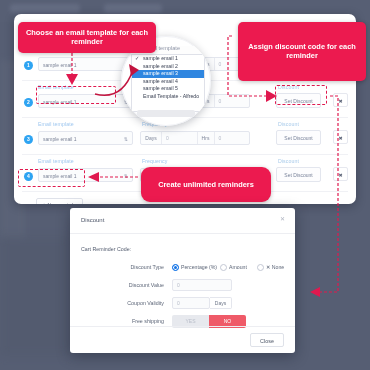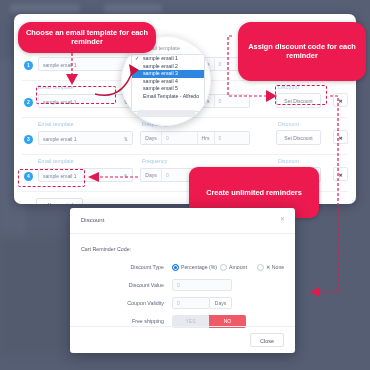--- a/index.html
+++ b/index.html
@@ -65,27 +65,27 @@
     border:1px solid #dfe2ea;border-radius:2px;background:#fff;
     font-size:4.8px;color:#5e6679;line-height:13px;white-space:nowrap;
   }
   .plus{font-size:5px;}
 
   
   .dash{position:absolute;border:1px dashed #e0194f;border-radius:2px;pointer-events:none;}
 
   
   .callout{
-    position:absolute;background:#ec1a4f;color:#fff;border-radius:13px;
+    position:absolute;background:#ec1a4f;color:#fff;border-radius:5px;
     font-weight:bold;text-align:center;line-height:1.25;
     box-shadow:0 1px 4px rgba(0,0,0,.25);
   }
   .callout.c1{left:18px;top:22px;width:130px;padding:6px 4px;font-size:7.4px;}
   .callout.c2{left:238px;top:22px;width:120px;padding:20px 4px;font-size:7.4px;}
-  .callout.c3{left:141px;top:167px;width:122px;padding:21px 4px;font-size:7.4px;border-radius:9px;margin-left:48px;}
+  .callout.c3{left:141px;top:167px;width:122px;padding:13px 4px;font-size:7.4px;border-radius:9px;}
 
   
   .lens{
     position:absolute;left:121px;top:36px;width:90px;height:90px;border-radius:50%;
     background:#fff;box-shadow:0 2px 9px rgba(30,35,55,.28), inset 0 0 0 1px #f1f2f6;
     overflow:hidden;
   }
   .lens-label{position:absolute;left:22px;top:9px;font-size:5.6px;color:#8f96a8;}
   .lens-box{position:absolute;left:10px;top:18px;width:72px;height:56px;background:#fff;border:1px solid #dfe1e9;}
   .lens-item{height:7.6px;font-size:5.2px;color:#3b4254;line-height:7.6px;padding-left:11px;position:relative;white-space:nowrap;}

